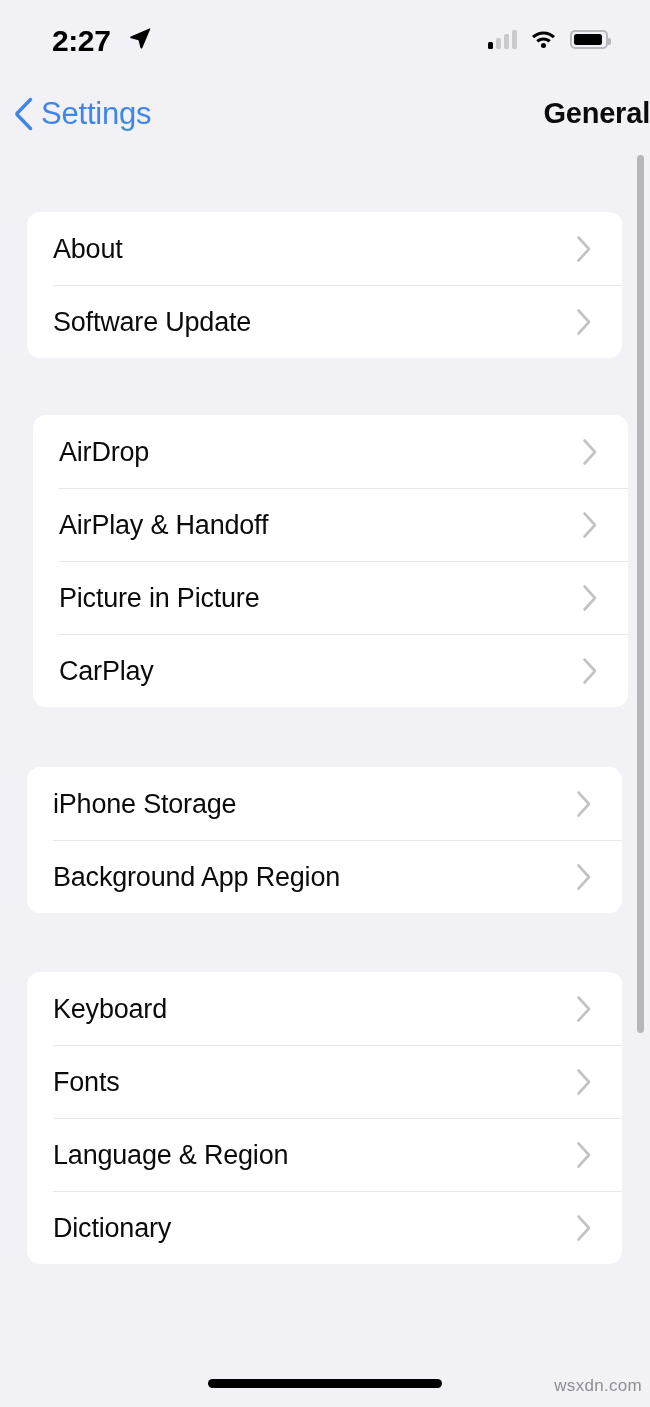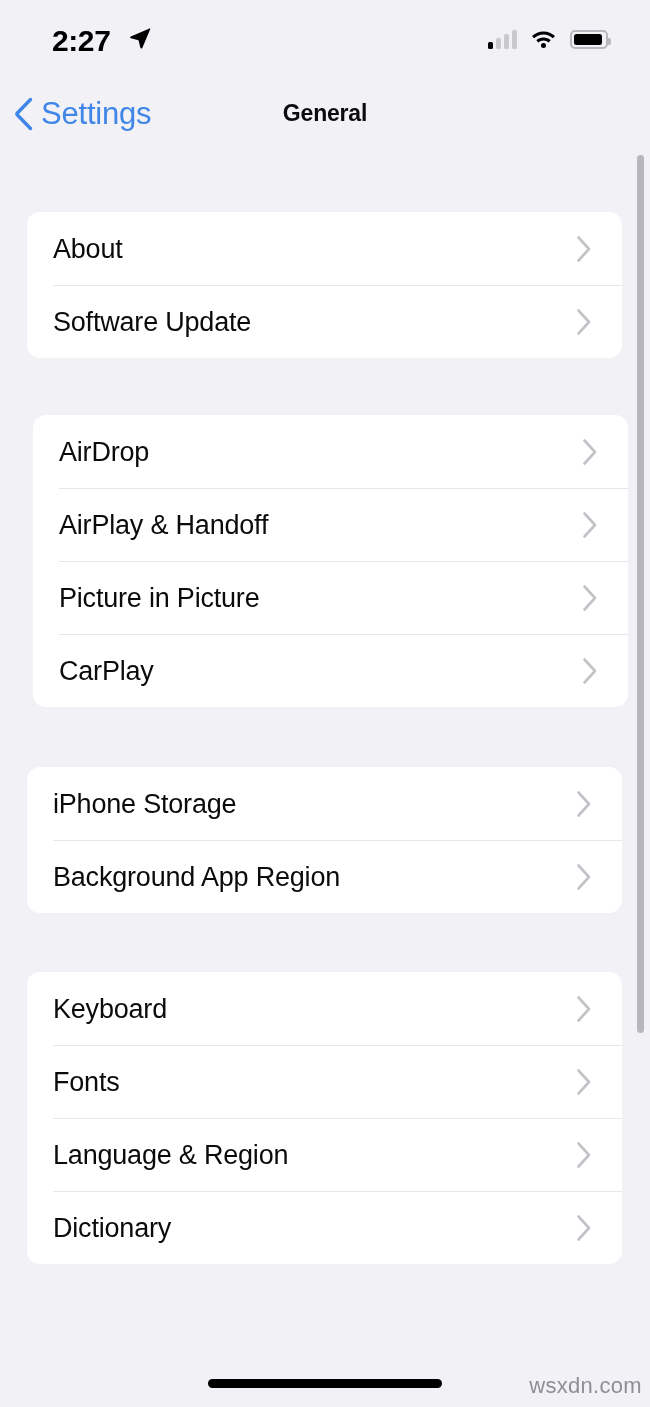--- a/index.html
+++ b/index.html
@@ -101,22 +101,22 @@
   .back-label {
     font-size:31px;
     color:#3f86e8;
     letter-spacing:-0.2px;
     line-height:34px;
   }
   .nav-title {
     position:absolute;
     left:0; top:15px;
     width:650px;
-    text-align:center;
-    font-size:23px;
+    text-align:right;
+    font-size:29px;
     font-weight:700;
     color:#0b0b0d;
     letter-spacing:-0.2px;
     line-height:40px;
   }
 
   
   .content {
     position:absolute;
     top:150px; left:0;
@@ -185,21 +185,21 @@
     bottom:14px;
     width:234px; height:9px;
     background:#000;
     border-radius:5px;
   }
 
   
   .watermark {
     position:absolute;
     right:8px; bottom:6px;
-    font-size:22px;
+    font-size:17px;
     color:#8e8e96;
     letter-spacing:0.3px;
     line-height:20px;
   }
 </style>
 </head>
 <body>
 
 <div id="screen">
 

